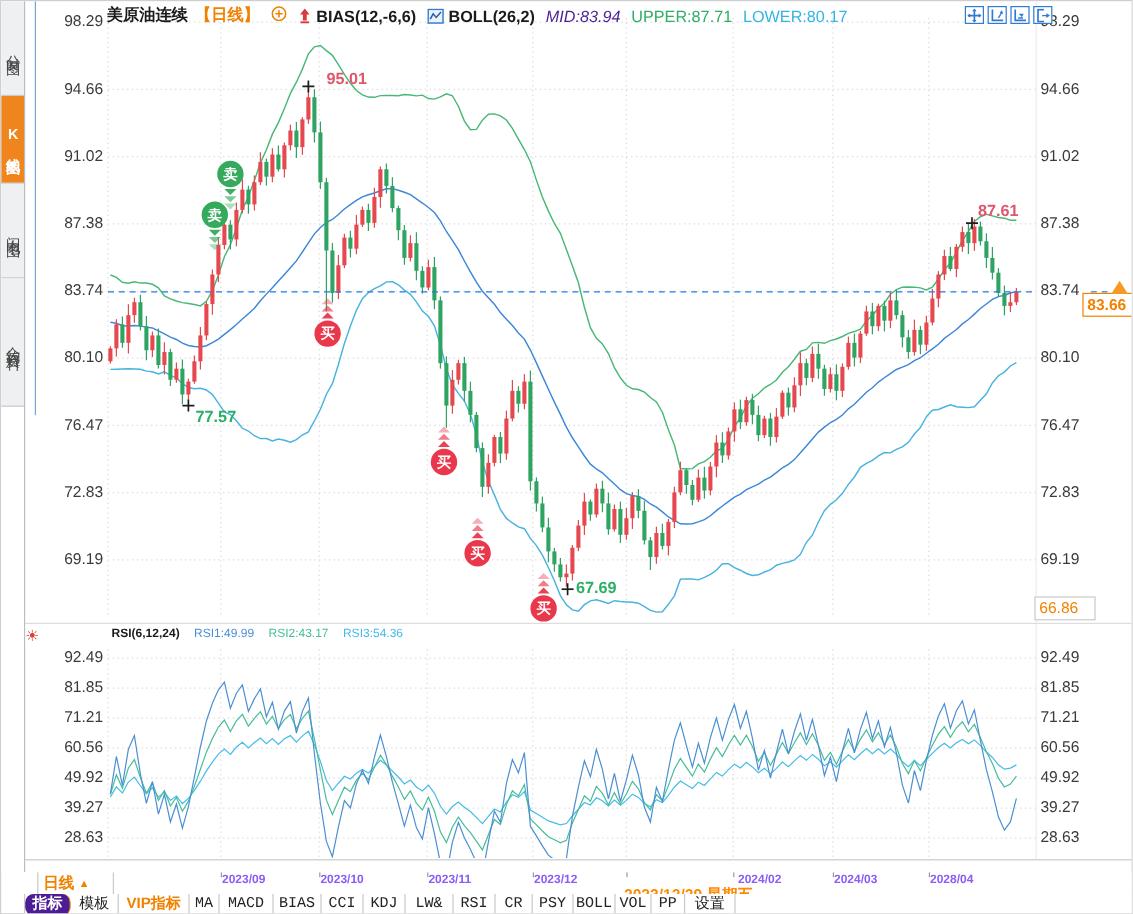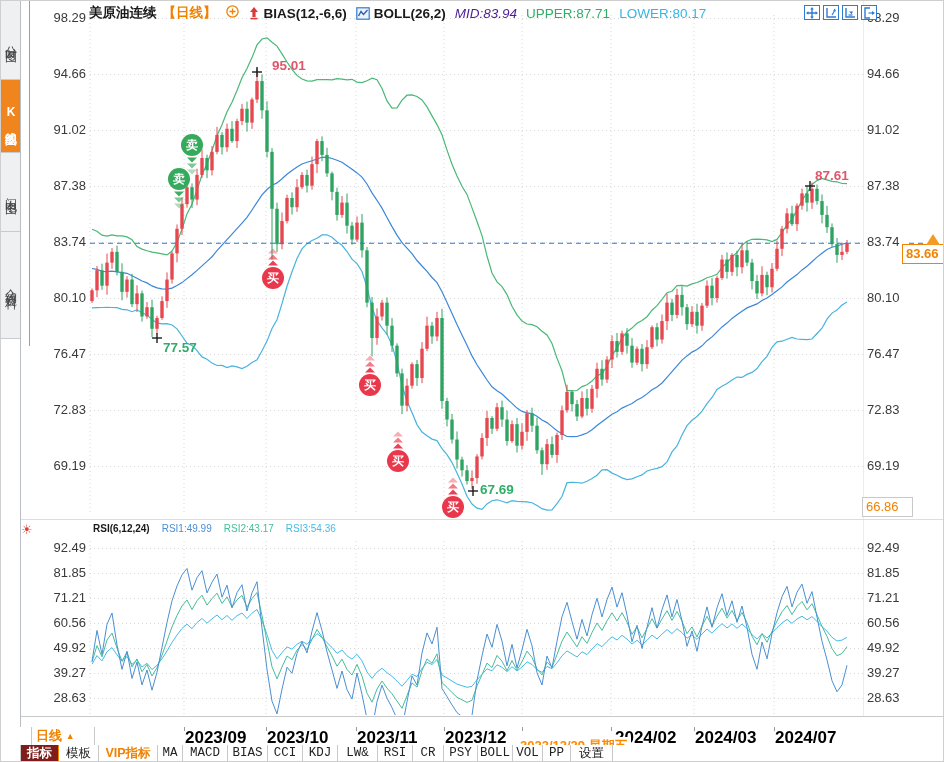--- a/index.html
+++ b/index.html
@@ -34,31 +34,31 @@
          text-align:center;line-height:22px;transform:translate(-50%,-50%);z-index:24;}
   .badge.sell{background:#35aa5d;} .badge.buy{background:#e9384c;}
   .chev{position:absolute;width:0;height:0;transform:translate(-50%,-50%);z-index:23;}
   .chev.down{border-left:5px solid transparent;border-right:5px solid transparent;border-top:5px solid #35aa5d;}
   .chev.up{border-left:5px solid transparent;border-right:5px solid transparent;border-bottom:5px solid #e9384c;}
   
   #rsi-hdr{position:absolute;left:92px;top:522px;display:flex;gap:12px;font-size:10px;z-index:20;white-space:nowrap;}
   #sun-icon{position:absolute;left:20px;top:521px;font-size:13px;color:#e03d2f;z-index:20;cursor:pointer;}
   
   #date-row{position:absolute;left:19px;top:726px;width:925px;height:18px;border-bottom:1px solid #c9c9c9;background:#fff;z-index:30;}
-  .dlabel{position:absolute;top:1px;font-size:17px;font-weight:bold;color:#000000;white-space:nowrap;}
+  .dlabel{position:absolute;top:1px;font-size:10px;font-weight:bold;color:#8b5cf6;white-space:nowrap;}
   #cross-date{position:absolute;top:1px;font-size:13px;font-weight:bold;color:#ff8a00;background:#fff;padding:0 3px;z-index:5;white-space:nowrap;}
   #period-cell{position:absolute;left:11px;top:0;width:58px;height:18px;border-left:1px solid #c9c9c9;border-right:1px solid #c9c9c9;
                font-size:13px;font-weight:bold;color:#f08200;line-height:18px;padding-left:4px;cursor:pointer;background:#fff;z-index:6;}
   #period-cell .tri{font-size:9px;vertical-align:1px;}
   .tickm{position:absolute;top:0;width:1px;height:4px;background:#999;}
   #tool-row{position:absolute;left:19px;top:744px;width:925px;height:18px;display:flex;border-top:0;background:#fff;z-index:30;}
   .tool{height:18px;line-height:17px;text-align:center;font-size:12.5px;color:#222;border-right:1px solid #c9c9c9;box-sizing:border-box;cursor:pointer;
         font-family:"Liberation Mono","Liberation Sans",sans-serif;}
   .tool.cjk{font-family:"Liberation Sans","DejaVu Sans",sans-serif;}
-  .tool.active{background:#7f1d1d;color:#fff;font-weight:bold;border-right:1px solid #f08200;}
+  .tool.active{background:#4c1d95;color:#fff;font-weight:bold;border-right:1px solid #f08200;border-radius:7px;}
   .tool.vip{color:#f08200;font-weight:bold;}
   #tool-row{border-left:1px solid #c9c9c9;}
   
   .hsep{position:absolute;left:19px;width:925px;height:0;border-top:1px solid #ddd;z-index:18;}
   #svgwrap{position:absolute;left:0;top:0;z-index:10;}
 </style>
 </head>
 <body>
 
 <div id="app">
@@ -537,21 +537,21 @@
       <div class="tickm" style="left: 502px;"></div>
       <div class="tickm" style="left: 591px;"></div>
       <div class="tickm" style="left: 674px;"></div>
       <div class="tickm" style="left: 754px;"></div>
       <div class="dlabel" style="left: 165px;">2023/09</div>
       <div class="dlabel" style="left: 247px;">2023/10</div>
       <div class="dlabel" style="left: 337px;">2023/11</div>
       <div class="dlabel" style="left: 425px;">2023/12</div>
       <div class="dlabel" style="left: 595px;">2024/02</div>
       <div class="dlabel" style="left: 675px;">2024/03</div>
-      <div class="dlabel" style="left: 755px;">2024/07</div>
+      <div class="dlabel" style="left: 755px;">2028/04</div>
       <div class="" id="cross-date" style="left: 497px; margin-top: 9px;">2023/12/29 星期五</div>
     </div>
 
   <div id="tool-row">
       <div class="tool cjk active" style="width: 38px;">指标</div>
       <div class="tool cjk" style="width: 40px;">模板</div>
       <div class="tool cjk vip" style="width: 59px;">VIP指标</div>
       <div class="tool" style="width: 25px;">MA</div>
       <div class="tool" style="width: 45px;">MACD</div>
       <div class="tool" style="width: 40px;">BIAS</div>

